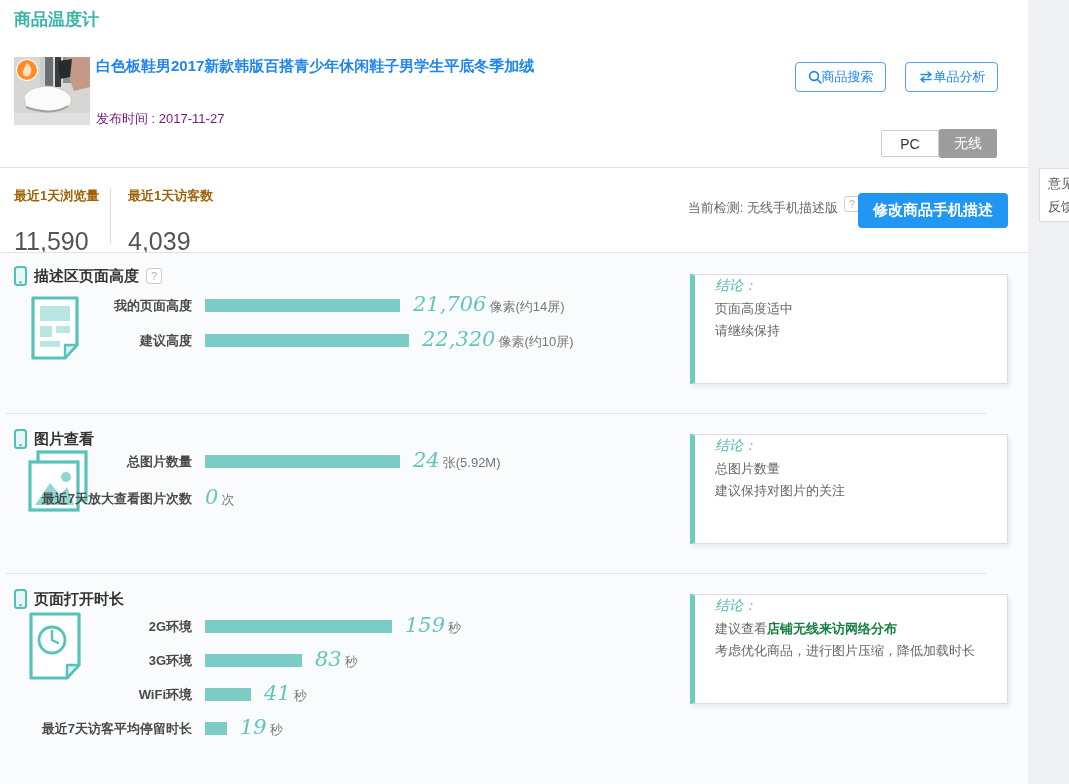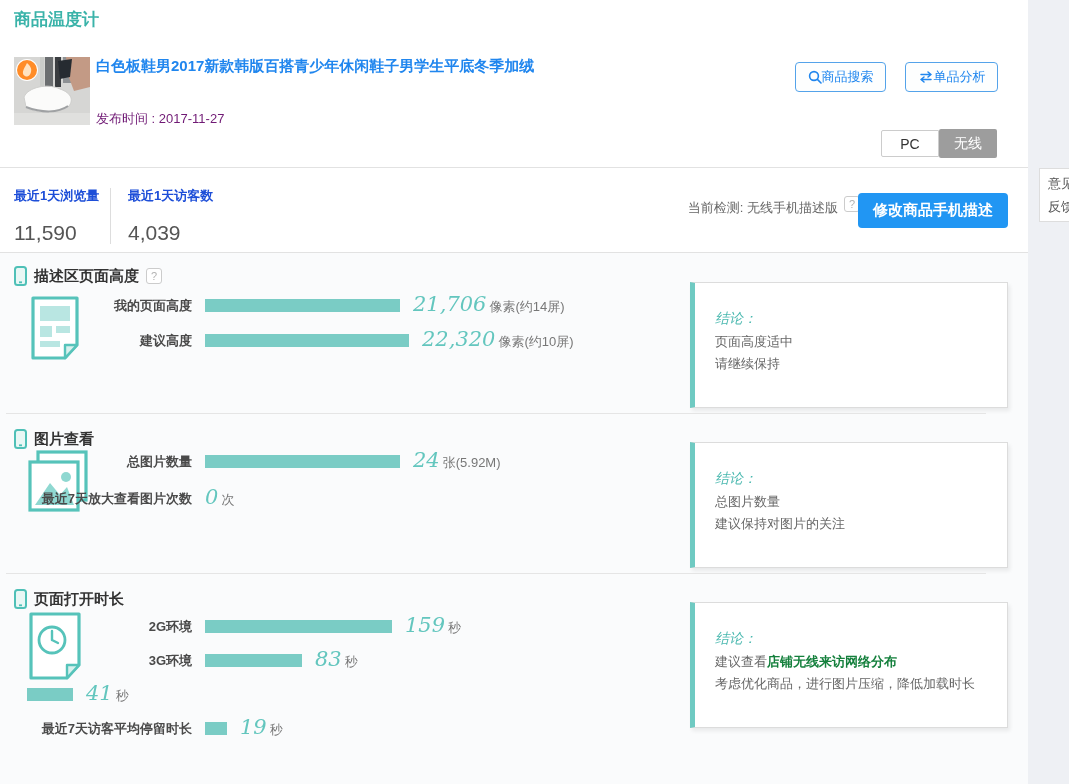--- a/index.html
+++ b/index.html
@@ -31,22 +31,22 @@
   .toggle-wireless { position:absolute; left:939px; top:129px; width:58px; height:29px; background:#9d9d9d;
     border-radius:2px; color:#fff; font-size:14px; display:flex; align-items:center; justify-content:center; cursor:pointer; }
 
   .divider { position:absolute; left:0; width:1028px; height:1px; background:#e2e2e2; }
   .d1 { top:167px; } .d2 { top:252px; }
   .d3,.d4 { left:6px; width:980px; background:#e5e5e5; }
   .d3 { top:413px; } .d4 { top:573px; }
 
   
   .stat { position:absolute; top:187px; }
-  .stat .s-label { font-size:13px; font-weight:bold; color:#1d4ed8; }
-  .stat .s-value { margin-top:16px; font-size:21px; color:#555; }
+  .stat .s-label { font-size:13px; font-weight:bold; color:#a16207; }
+  .stat .s-value { margin-top:22px; font-size:25px; color:#555; }
   .stat-1 { left:14px; } .stat-2 { left:128px; }
   .stat-divider { position:absolute; left:110px; top:188px; width:1px; height:56px; background:#ddd; }
 
   .detection-label { position:absolute; left:560px; top:199px; width:278px; text-align:right;
     font-size:13px; color:#666; }
   .help-box { display:inline-block; width:16px; height:16px; line-height:14px; text-align:center;
     border:1px solid #ccc; border-radius:3px; background:#fff; color:#b3b3b3; font-size:11px; cursor:pointer; }
   .detection-help { position:absolute; left:844px; top:196px; }
   .cta-btn { position:absolute; left:858px; top:193px; width:150px; height:35px; background:#2196f3;
     border:none; border-radius:4px; color:#fff; font-size:15px; font-weight:bold; cursor:pointer;
@@ -59,23 +59,23 @@
   .sec-title { font-size:15px; font-weight:bold; color:#333; }
 
   .m-row { position:absolute; left:14px; display:flex; align-items:flex-start; }
   .m-label { width:178px; text-align:right; font-size:13px; font-weight:bold; color:#4a4a4a; line-height:19px; }
   .m-bar { height:13px; background:#7accc5; margin:3px 0 0 13px; flex:none; }
   .m-val { margin-left:13px; margin-top:-3px; font-family:"DejaVu Serif",serif; font-style:italic;
     font-size:21px; color:#63c6be; line-height:22px; white-space:nowrap; }
   .m-unit { font-family:"Liberation Sans","DejaVu Sans",sans-serif; font-style:normal; font-size:13px;
     color:#777; margin-left:3px; }
 
-  .concl { position:absolute; left:690px; width:318px; height:126px; background:#fff;
+  .concl { position:absolute; left:690px; width:318px; height:110px; background:#fff;
     border:1px solid #dcdcdc; border-left:5px solid #6fcac2; box-shadow:2px 3px 4px rgba(0,0,0,.07);
-    padding:27px 14px 0 20px;margin-top:8px; }
+    padding:2px 14px 0 20px; }
   .concl-heading { font-style:italic; font-size:14px; color:#4cb9b0; }
   .concl-line { margin-top:5px; font-size:13px; color:#666; line-height:17px; }
   .concl-bold { font-weight:bold; color:#15803d; }
 
   .illu { position:absolute; }
 </style>
 </head>
 <body>
 
 <div id="app">
@@ -230,20 +230,21 @@
     <div class="m-label">2G环境</div>
     <div class="m-bar" style="width: 187px;"></div>
     <div class="m-val"><span>159</span><span class="m-unit">秒</span></div>
   </div>
   <div class="m-row" style="top:651px;">
     <div class="m-label">3G环境</div>
     <div class="m-bar" style="width: 97px;"></div>
     <div class="m-val"><span>83</span><span class="m-unit">秒</span></div>
   </div>
   <div class="m-row" style="top:685px;">
+    <div class="m-label">WiFi环境</div>
     <div class="m-bar" style="width: 46px;"></div>
     <div class="m-val"><span>41</span><span class="m-unit">秒</span></div>
   </div>
   <div class="m-row" style="top:719px;">
     <div class="m-label">最近7天访客平均停留时长</div>
     <div class="m-bar" style="width: 22px;"></div>
     <div class="m-val"><span>19</span><span class="m-unit">秒</span></div>
   </div>
 
   <div class="concl" style="top:594px;">

